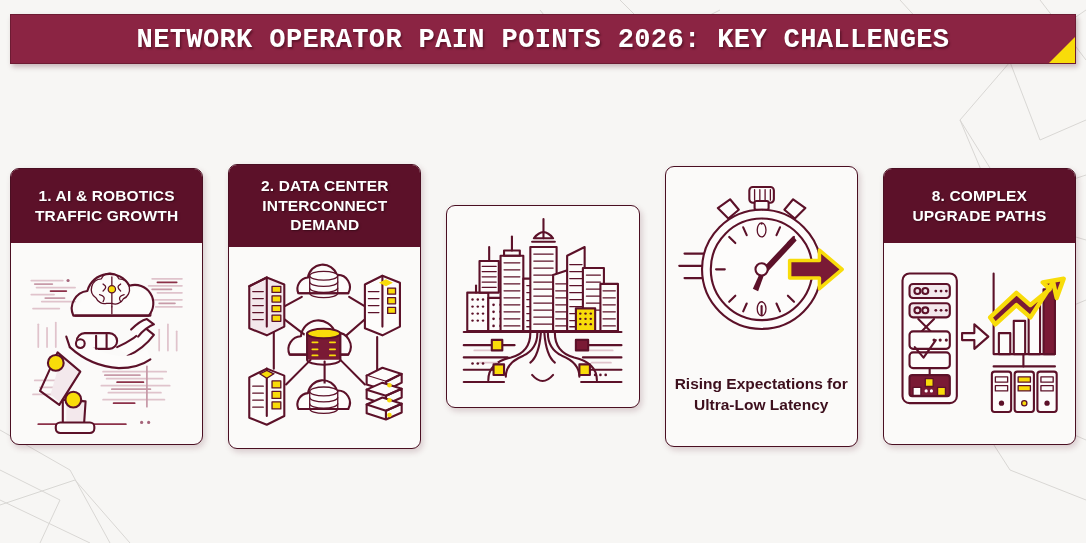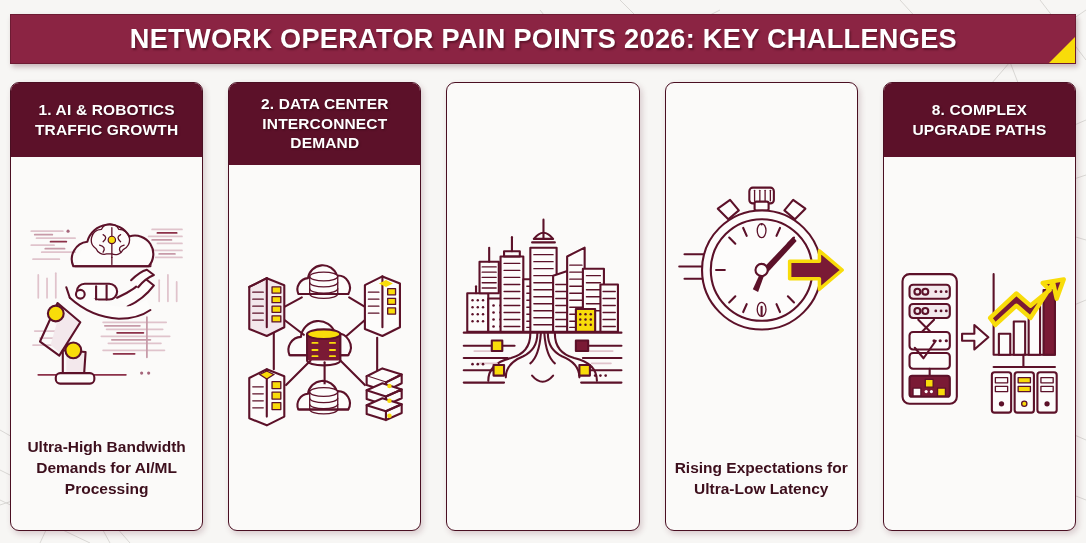--- a/index.html
+++ b/index.html
@@ -41,20 +41,21 @@
     position: relative;
     height: 48px;
     background: #8b2443;
     border: 1px solid #6d1b33;
     box-shadow: 2px 3px 5px rgba(80, 20, 40, 0.28);
     display: flex;
     align-items: center;
     justify-content: center;
     overflow: hidden;
     flex: none;
+    font-family: Liberation Mono, monospace;
   }
   #title-text {
     color: #ffffff;
     font-size: 28px;
     font-weight: bold;
     letter-spacing: 0.3px;
     white-space: nowrap;
     text-shadow: 1.5px 1.5px 2px rgba(60, 10, 25, 0.55);
     transform: scaleX(0.97);
   }
@@ -68,20 +69,21 @@
     border-bottom: 26px solid #f8dc0a;
   }
 
   
   #columns {
     margin-top: 18px;
     display: flex;
     gap: 25px;
     flex: 1 1 auto;
     min-height: 0;
+    align-items: center;
   }
   .column {
     flex: 1 1 0;
     min-width: 0;
     background: #fbfaf9;
     border: 1.5px solid #4a0f22;
     border-radius: 9px;
     box-shadow: 2px 3px 6px rgba(90, 25, 45, 0.20);
     display: flex;
     flex-direction: column;
@@ -257,21 +259,20 @@
           <path class="fl" d="M54 174 l20 0 l0 28 l-20 0 z"></path>
           <path class="ln" d="M50 172 l26 2 l-2 30 l-24 0 z"></path>
           <rect class="fw" x="42" y="198" width="44" height="12" rx="5"></rect>
           <rect class="ln" x="42" y="198" width="44" height="12" rx="5"></rect>
           <circle class="fy" cx="42" cy="130" r="9"></circle>
           <circle class="ln" cx="42" cy="130" r="9"></circle>
           <circle class="fy" cx="62" cy="172" r="9"></circle>
           <circle class="ln" cx="62" cy="172" r="9"></circle>
         </svg>
       </div>
-      <div class="col-caption">Ultra-High Bandwidth Demands for AI/ML Processing</div>
     </div>
 
     <div class="column">
       <div class="col-header">2. DATA CENTER INTERCONNECT DEMAND</div>
       <div class="col-art">
         <svg viewBox="0 0 200 220" aria-hidden="true">
 
           <g class="ln">
             <path d="M52 62 L74 50"></path>
               <path d="M148 62 L128 50"></path>

